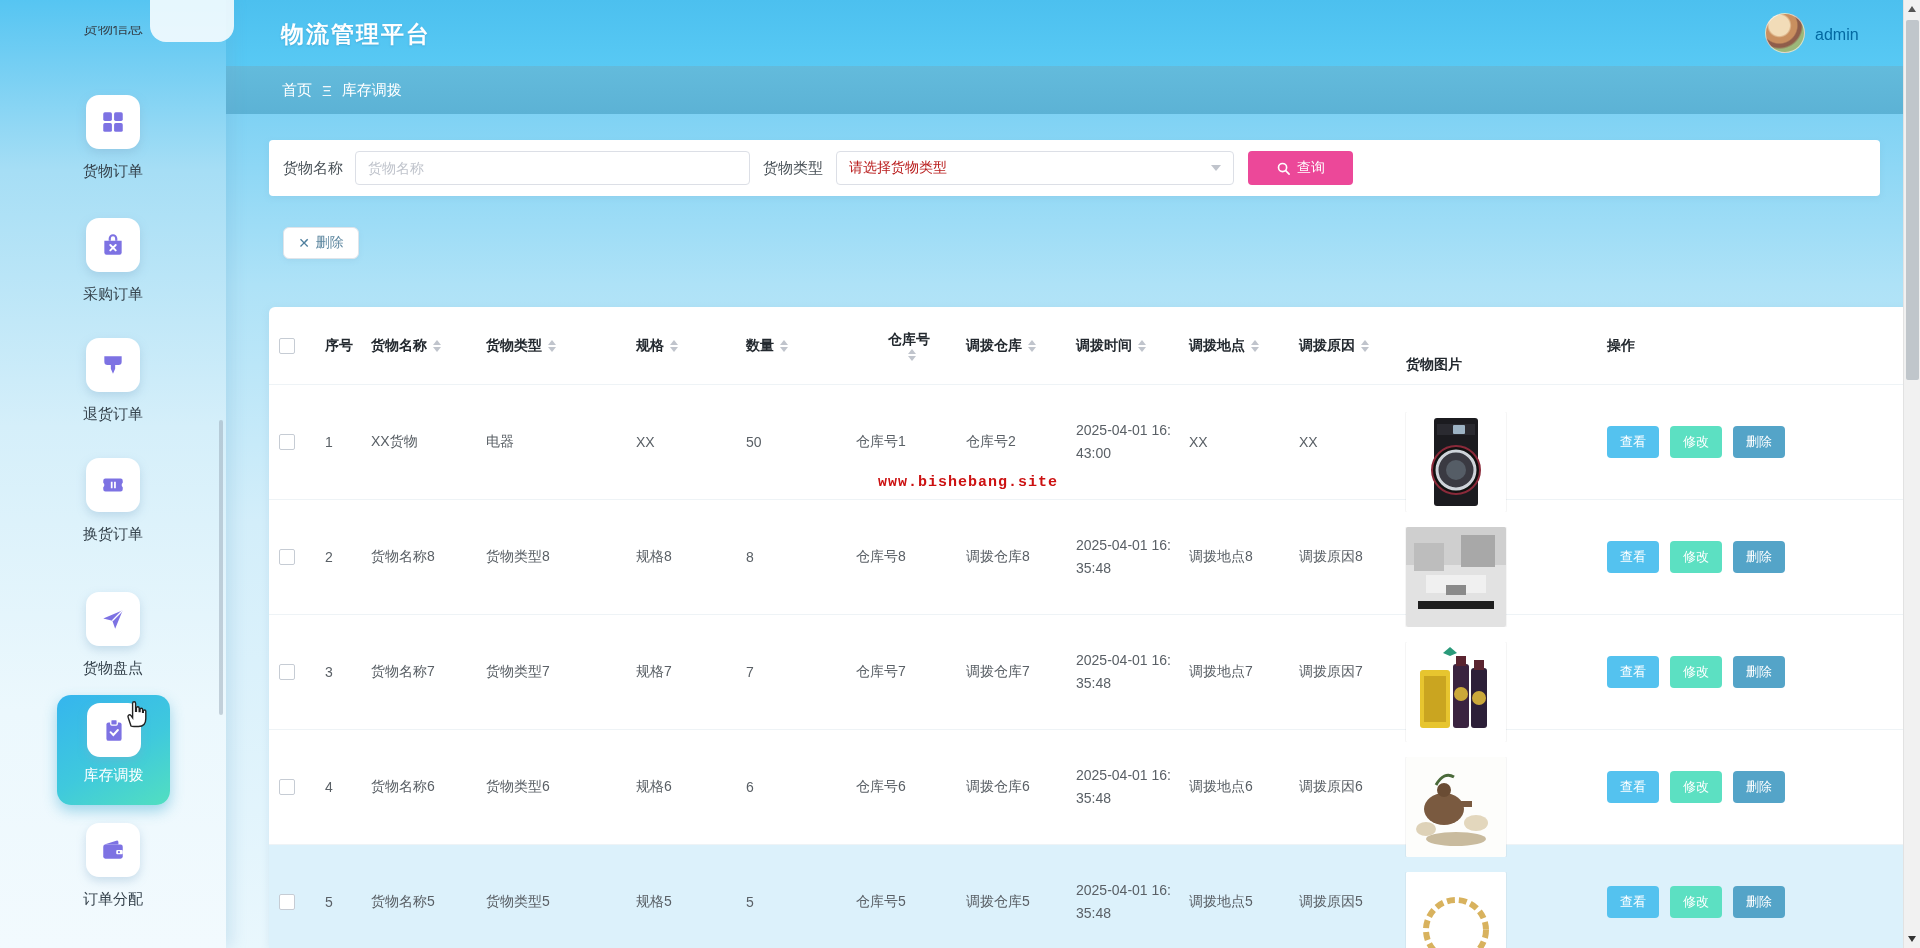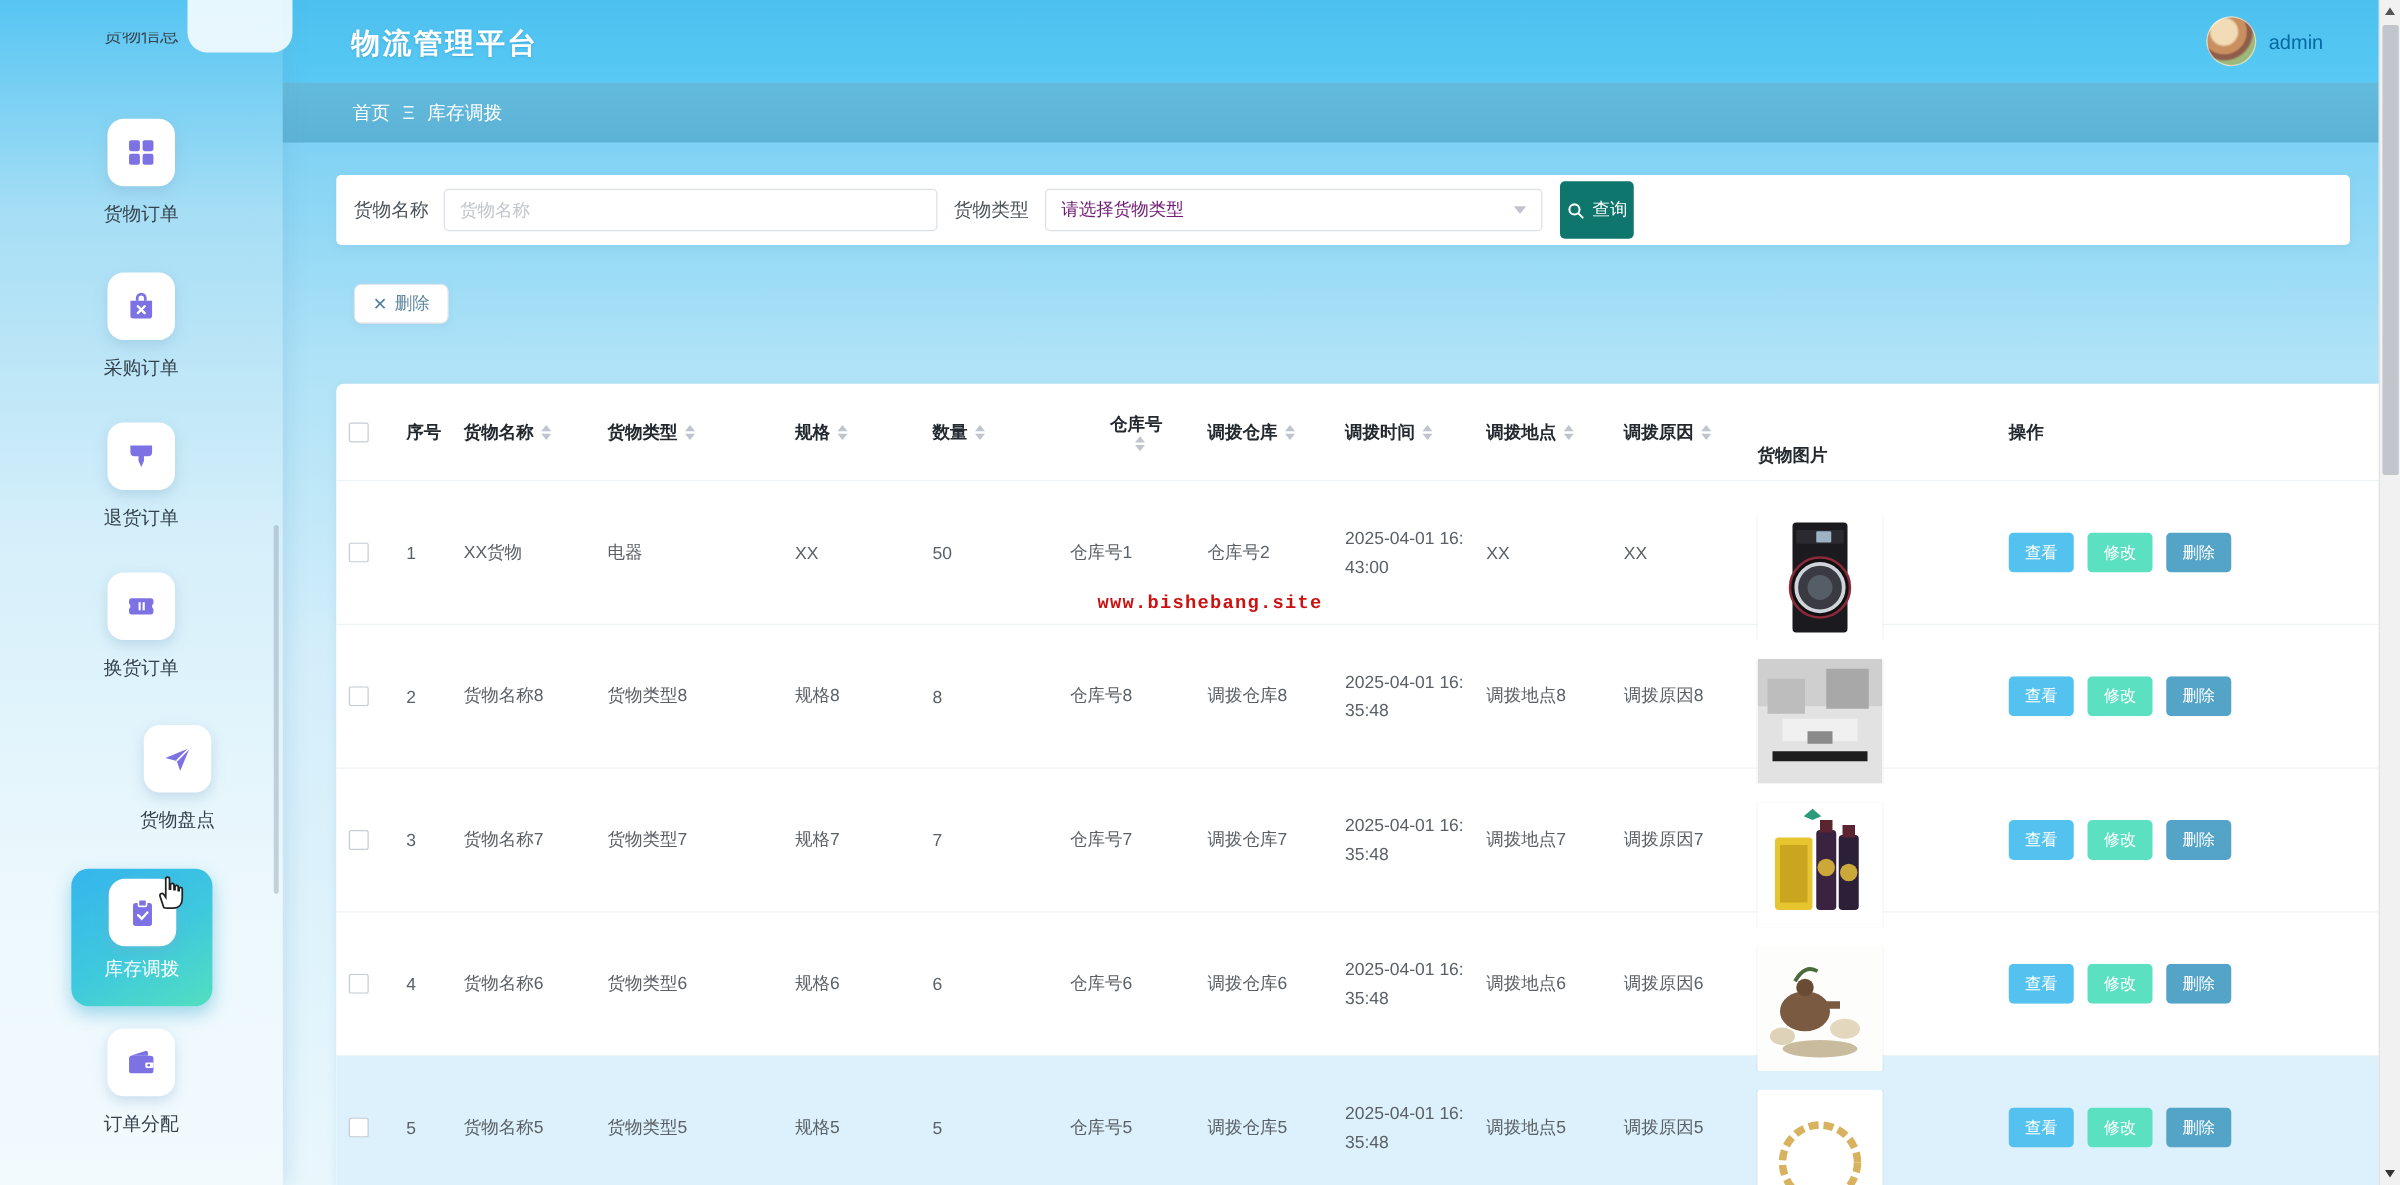--- a/index.html
+++ b/index.html
@@ -46,24 +46,24 @@
     background:rgba(144,160,175,.45); border-radius:2px; }
   
   .search-card { position:absolute; left:269px; top:140px; width:1611px; height:56px; background:#ffffff;
     border-radius:4px; box-shadow:0 2px 6px rgba(120,170,200,.18); display:flex; align-items:center; padding-left:14px; }
   .form-label { color:#4a5258; font-size:15px; white-space:nowrap; }
   .text-input { width:395px; height:34px; margin-left:12px; border:1px solid #dcdfe6; border-radius:4px;
     padding:0 12px; font-size:14px; color:#333; outline:none; font-family:inherit; }
   .text-input::placeholder { color:#c0c4cc; }
   .select-box { width:398px; height:34px; margin-left:13px; border:1px solid #dcdfe6; border-radius:4px;
     display:flex; align-items:center; justify-content:space-between; padding:0 12px; cursor:pointer; }
-  .select-placeholder { color:#701a75; font-size:14px; }
+  .select-placeholder { color:#b91c1c; font-size:14px; }
   .chevron { width:0; height:0; border-left:5px solid transparent; border-right:5px solid transparent;
     border-top:6px solid #c0c4cc; }
-  .query-btn { margin-left:14px; height:46px; padding:0 5px; background:#0f766e; border:none; border-radius:4px;
+  .query-btn { margin-left:14px; height:34px; padding:0 28px; background:#ec4899; border:none; border-radius:4px;
     color:#ffffff; font-size:14px; display:flex; align-items:center; gap:6px; cursor:pointer; font-family:inherit; }
   
   .delete-btn { position:absolute; left:283px; top:227px; width:76px; height:32px; background:#ffffff;
     border:1px solid #dfe4ea; border-radius:6px; color:#5d87a0; font-size:14px; display:flex;
     align-items:center; justify-content:center; gap:6px; cursor:pointer;
     box-shadow:0 2px 5px rgba(120,170,200,.15); font-family:inherit; }
   .x-glyph { font-weight:bold; font-size:14px; color:#4f7f9d; }
   
   .table-card { position:absolute; left:269px; top:307px; width:1824px; height:641px; background:#ffffff;
     border-radius:6px 6px 0 0; box-shadow:0 2px 8px rgba(120,170,200,.18); overflow:hidden; }
@@ -150,21 +150,21 @@
       <div class="side-item" style="top: 458px;">
         <div class="side-icon-card">
           <svg width="26" height="26" viewBox="0 0 24 24" fill="#7d72e3">
             <path d="M3 8a2 2 0 012-2h14a2 2 0 012 2v2a2.5 2.5 0 000 4v2a2 2 0 01-2 2H5a2 2 0 01-2-2v-2a2.5 2.5 0 000-4z"></path>
             <rect x="10" y="9" width="1.6" height="6" fill="#fff"></rect>
             <rect x="13" y="9" width="1.6" height="6" fill="#fff"></rect>
           </svg>
         </div>
       <span class="side-label">换货订单</span>
       </div>
-      <div class="side-item" style="top: 580px; margin-left: 29px;">
+      <div class="side-item" style="top: 592px;">
         <div class="side-icon-card">
           <svg width="26" height="26" viewBox="0 0 24 24" fill="#7d72e3">
             <path d="M3 11.5L21 4l-7 17-2.6-7.4L3 11.5z"></path>
             <path d="M11.4 13.6L21 4" stroke="#fff" stroke-width="1.2"></path>
           </svg>
         </div>
       <span class="side-label">货物盘点</span>
       </div>
       <div class="side-active-card">
         <div class="side-icon-card">

